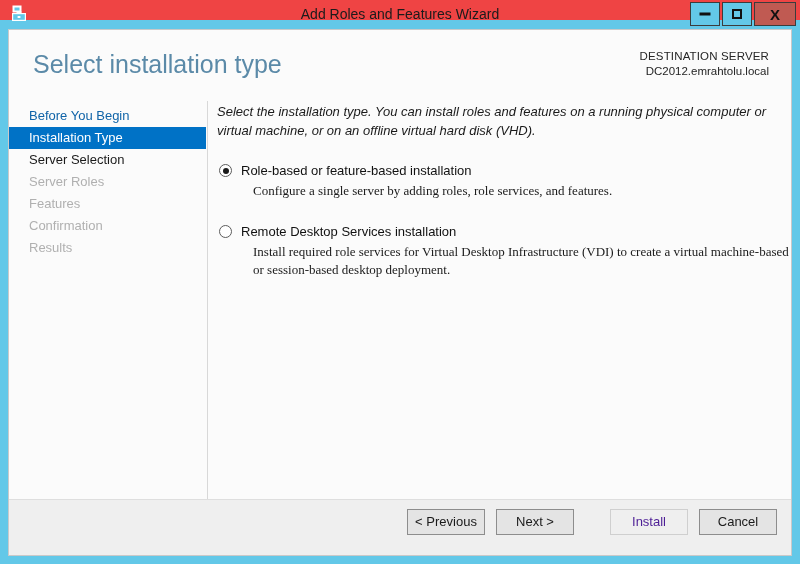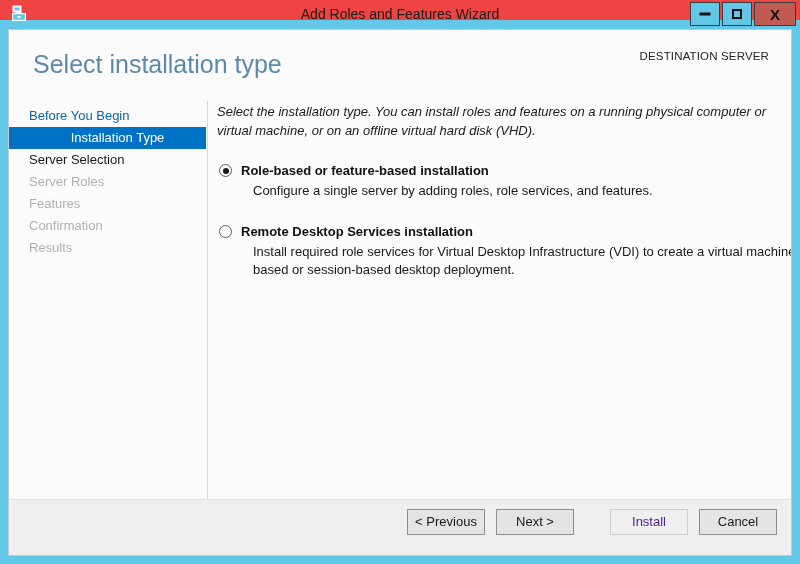--- a/index.html
+++ b/index.html
@@ -168,21 +168,20 @@
     color: #1064a8;
     white-space: nowrap;
     box-sizing: border-box;
     cursor: pointer;
   }
   .nav-item.current {
     background: #0072c6;
     color: #ffffff;
     width: 197px;
     cursor: default;
-    text-align: center;
   }
   .nav-item.visited {
     color: #1a1a1a;
   }
   .nav-item.disabled {
     color: #b0b0b0;
     cursor: default;
   }
 
   
@@ -224,32 +223,33 @@
     content: "";
     position: absolute;
     left: 50%; top: 50%;
     transform: translate(-50%, -50%);
     width: 6px; height: 6px;
     border-radius: 50%;
     background: #1a1a1a;
   }
   .option-title {
     font-size: 13px;
-    font-weight: bold;
+    font-weight: normal;
     color: #111111;
     line-height: 17px;
     cursor: pointer;
   }
   .option-desc {
     font-size: 13px;
     color: #1a1a1a;
     line-height: 18.5px;
     margin-top: 3px;
     padding-left: 12px;
     width: 548px;
+    font-family: Liberation Serif, serif;
   }
 
   
   .footer {
     position: absolute;
     left: 0;
     bottom: 0;
     width: 782px;
     height: 56px;
     background: #efefef;
@@ -317,20 +317,21 @@
       </div>
     </div>
   </div>
 
   <div class="client">
 
     <div class="header">
       <div class="page-title">Select installation type</div>
       <div class="dest-block">
         <span class="dest-label">DESTINATION SERVER</span>
+        <span class="dest-server">DC2012.emrahtolu.local</span>
       </div>
     </div>
 
     <div class="v-divider"></div>
 
     <div class="nav">
       <div class="nav-item">Before You Begin</div>
       <div class="nav-item current">Installation Type</div>
       <div class="nav-item visited">Server Selection</div>
       <div class="nav-item disabled">Server Roles</div>

